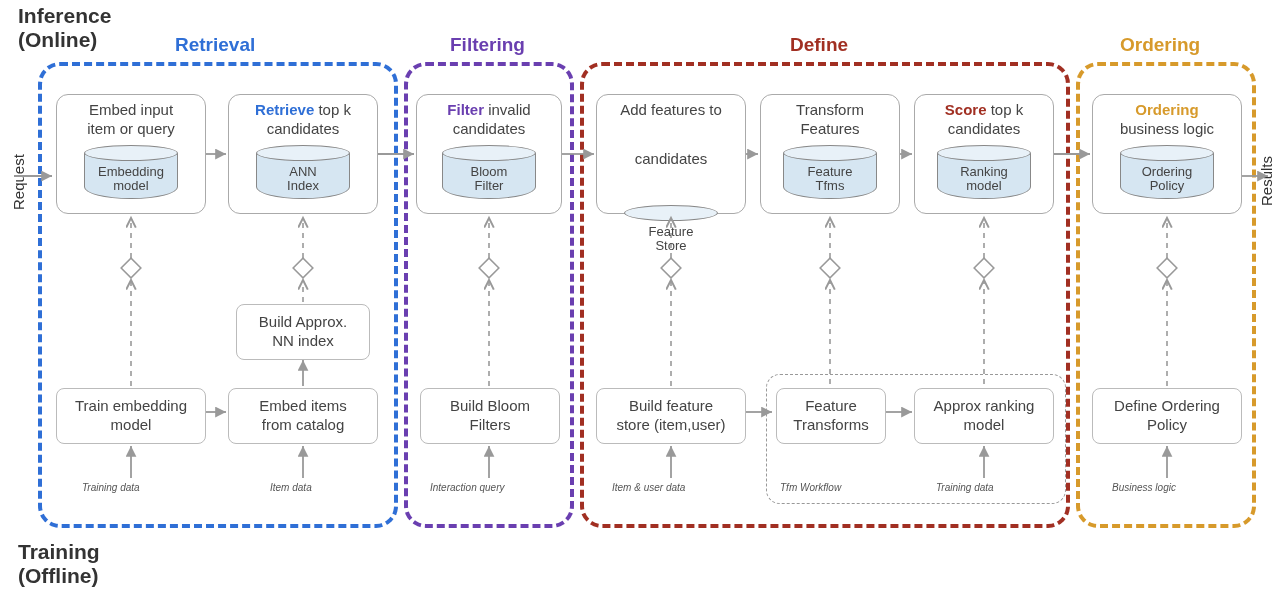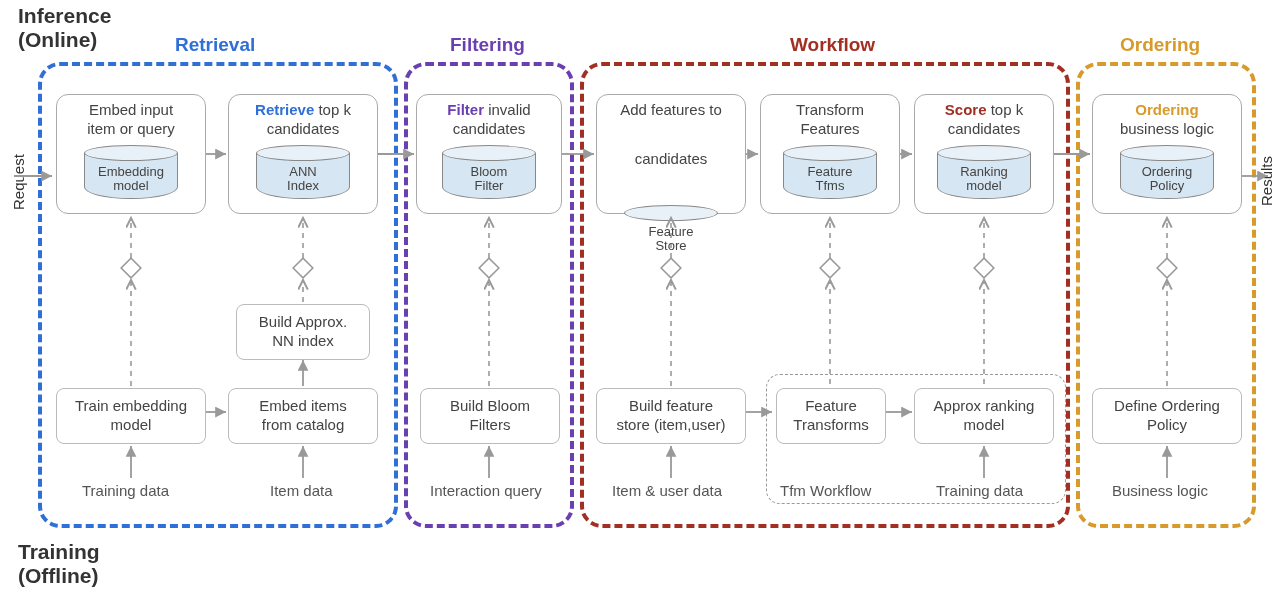--- a/index.html
+++ b/index.html
@@ -84,23 +84,24 @@
     border-radius: 8px;
     background: #fff;
     padding: 8px 10px;
     text-align: center;
     font-size: 15px;
     color: #444;
     line-height: 1.25;
   }
   .data-label {
     position: absolute;
-    font-size: 15px;
+    font-size: 10px;
     color: #555;
     text-align: center;
+    font-style: italic;
   }
   .vlabel {
     position: absolute;
     font-size: 15px;
     color: #333;
     transform: rotate(-90deg);
     transform-origin: left top;
   }
   svg.overlay {
     position: absolute;
@@ -118,21 +119,21 @@
 </head>
 <body>
 
 <div class="label header-label" style="left:18px; top:4px; white-space:pre;">Inference
 (Online)</div>
 <div class="label header-label" style="left:18px; top:540px; white-space:pre;">Training
 (Offline)</div>
 
 <div class="stage-header" style="left:175px; top:34px; color:#2f6fd6;">Retrieval</div>
 <div class="stage-header" style="left:450px; top:34px; color:#6a3fb0;">Filtering</div>
-<div class="stage-header" style="left:790px; top:34px; color:#a12f22;">Workflow</div>
+<div class="stage-header" style="left:790px; top:34px; color:#a12f22;">Define</div>
 <div class="stage-header" style="left:1120px; top:34px; color:#d79a2b;">Ordering</div>
 
 <div class="stage-box" style="left:38px; top:62px; width:360px; height:466px; border-color:#2f6fd6;"></div>
 <div class="stage-box" style="left:404px; top:62px; width:170px; height:466px; border-color:#6a3fb0;"></div>
 <div class="stage-box" style="left:580px; top:62px; width:490px; height:466px; border-color:#a12f22;"></div>
 <div class="stage-box" style="left:1076px; top:62px; width:180px; height:466px; border-color:#d79a2b;"></div>
 
 <div class="vlabel" style="left:10px; top:210px;">Request</div>
 <div class="vlabel" style="left:1258px; top:206px;">Results</div>
 

